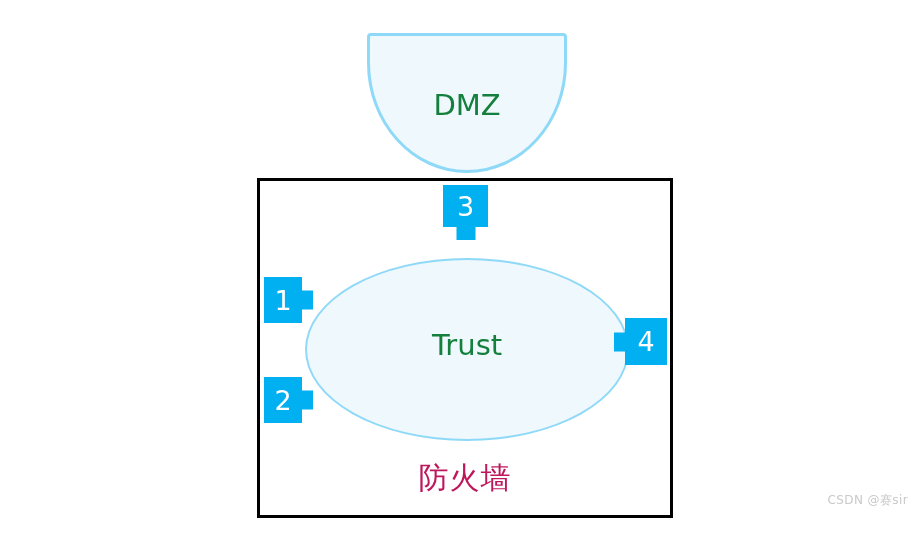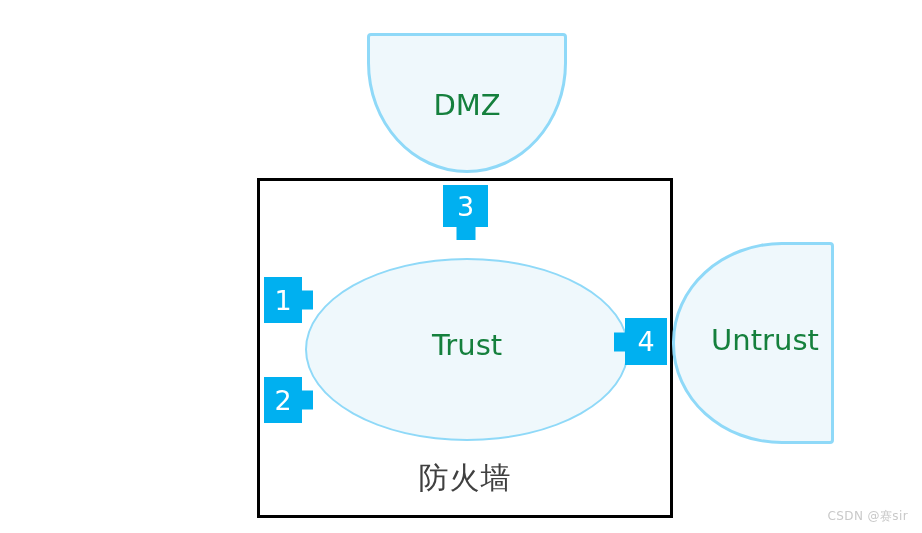--- a/index.html
+++ b/index.html
@@ -29,21 +29,21 @@
     box-sizing: border-box;
     background: transparent;
   }
   .firewall-label {
     position: absolute;
     left: 257px;
     top: 458px;
     width: 416px;
     text-align: center;
     font-size: 30px;
-    color: #404040;
+    color: #be185d;
     letter-spacing: 1px;
   }
 
   
   .zone {
     position: absolute;
     background: #eff8fc;
     border: 3px solid #8fd9f8;
     box-sizing: border-box;
   }
@@ -139,42 +139,39 @@
 
   .badge-1 { left: 264px; top: 277px; width: 38px; height: 46px; }
   .badge-2 { left: 264px; top: 377px; width: 38px; height: 46px; }
   .badge-3 { left: 443px; top: 185px; width: 45px; height: 42px; }
   .badge-4 { left: 625px; top: 318px; width: 42px; height: 47px; }
 
   
   .watermark {
     position: absolute;
     right: 14px;
-    bottom: 8px;
+    bottom: 24px;
     font-size: 12px;
     color: #c9c9c9;
     letter-spacing: 0.4px;
     user-select: none;
   }
 </style>
 </head>
 <body>
 
 <div id="canvas">
 
   <div class="firewall-box"></div>
 
   <div class="zone zone-dmz">
     <span class="zone-label">DMZ</span>
   </div>
 
 
-  <div class="zone zone-untrust">
-    <span class="zone-label">Untrust</span>
-  </div>
 
   <div class="zone zone-local">
     <span class="zone-label">Trust</span>
   </div>
 
   <div class="badge badge-1">
     <span>1</span>
     <span class="nub nub-right"></span>
   </div>
 

